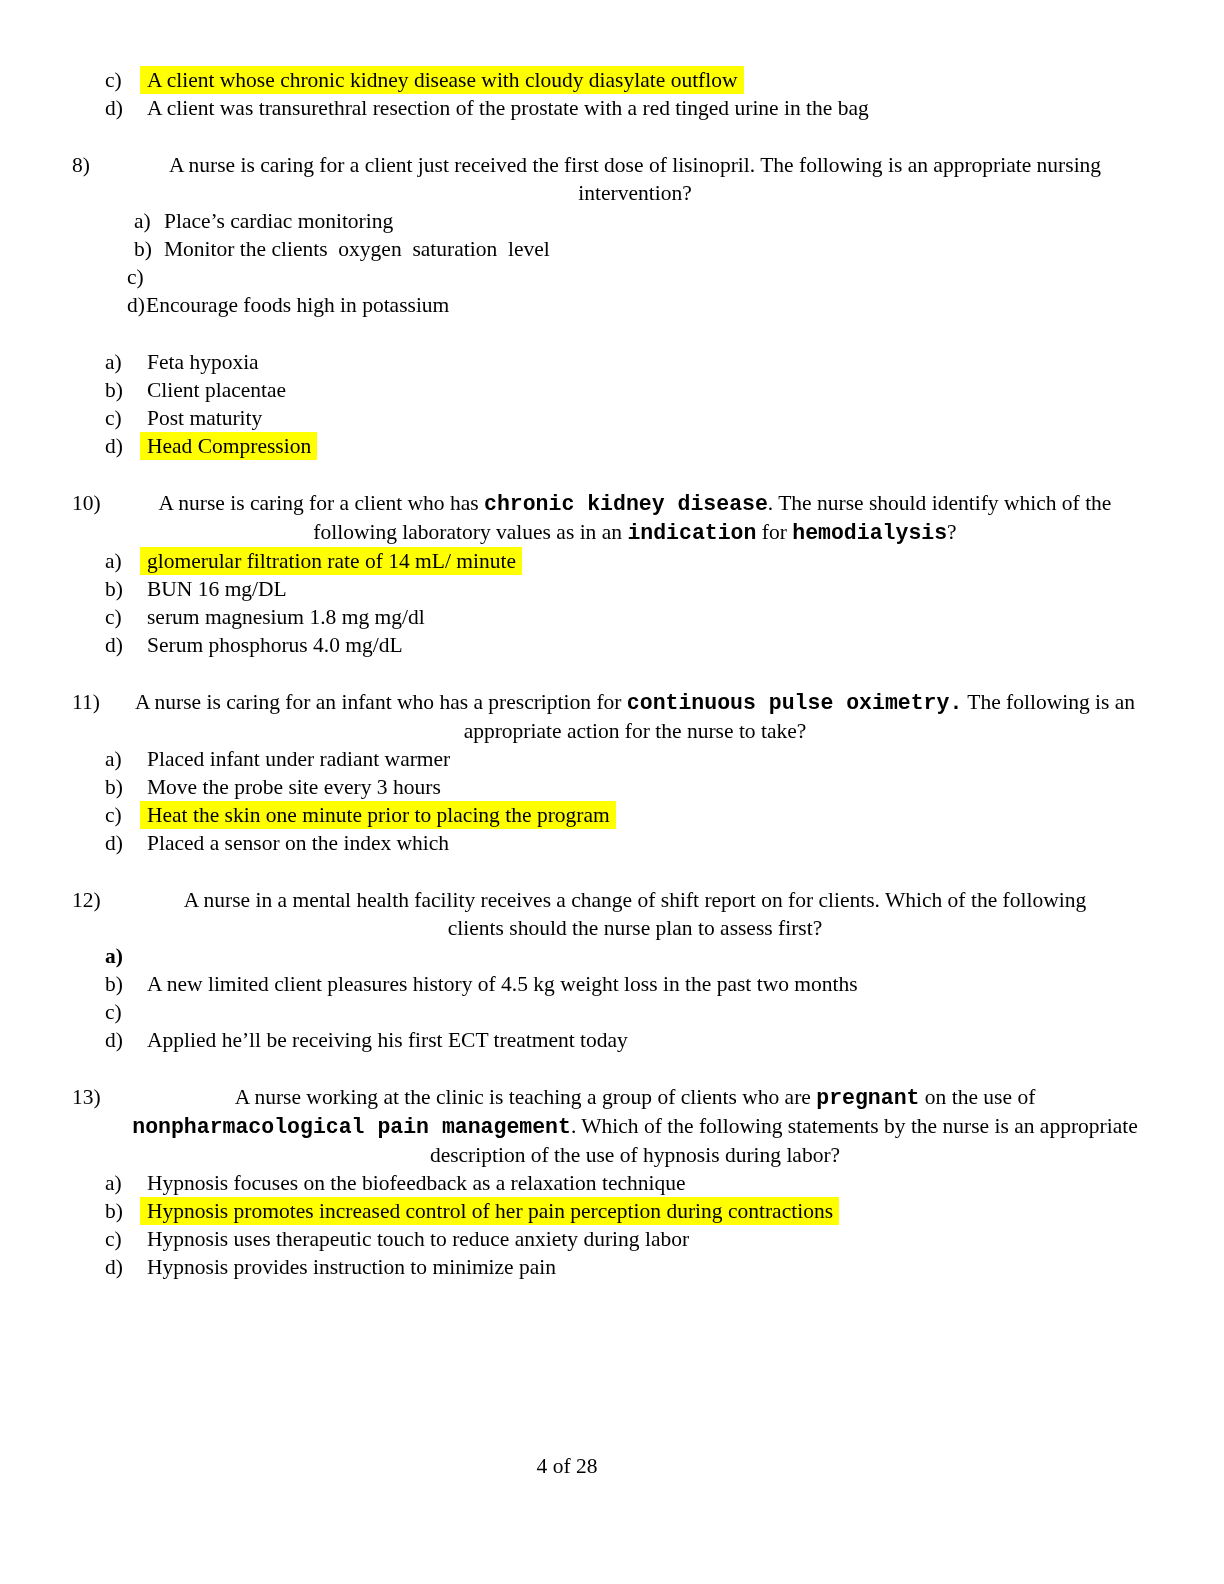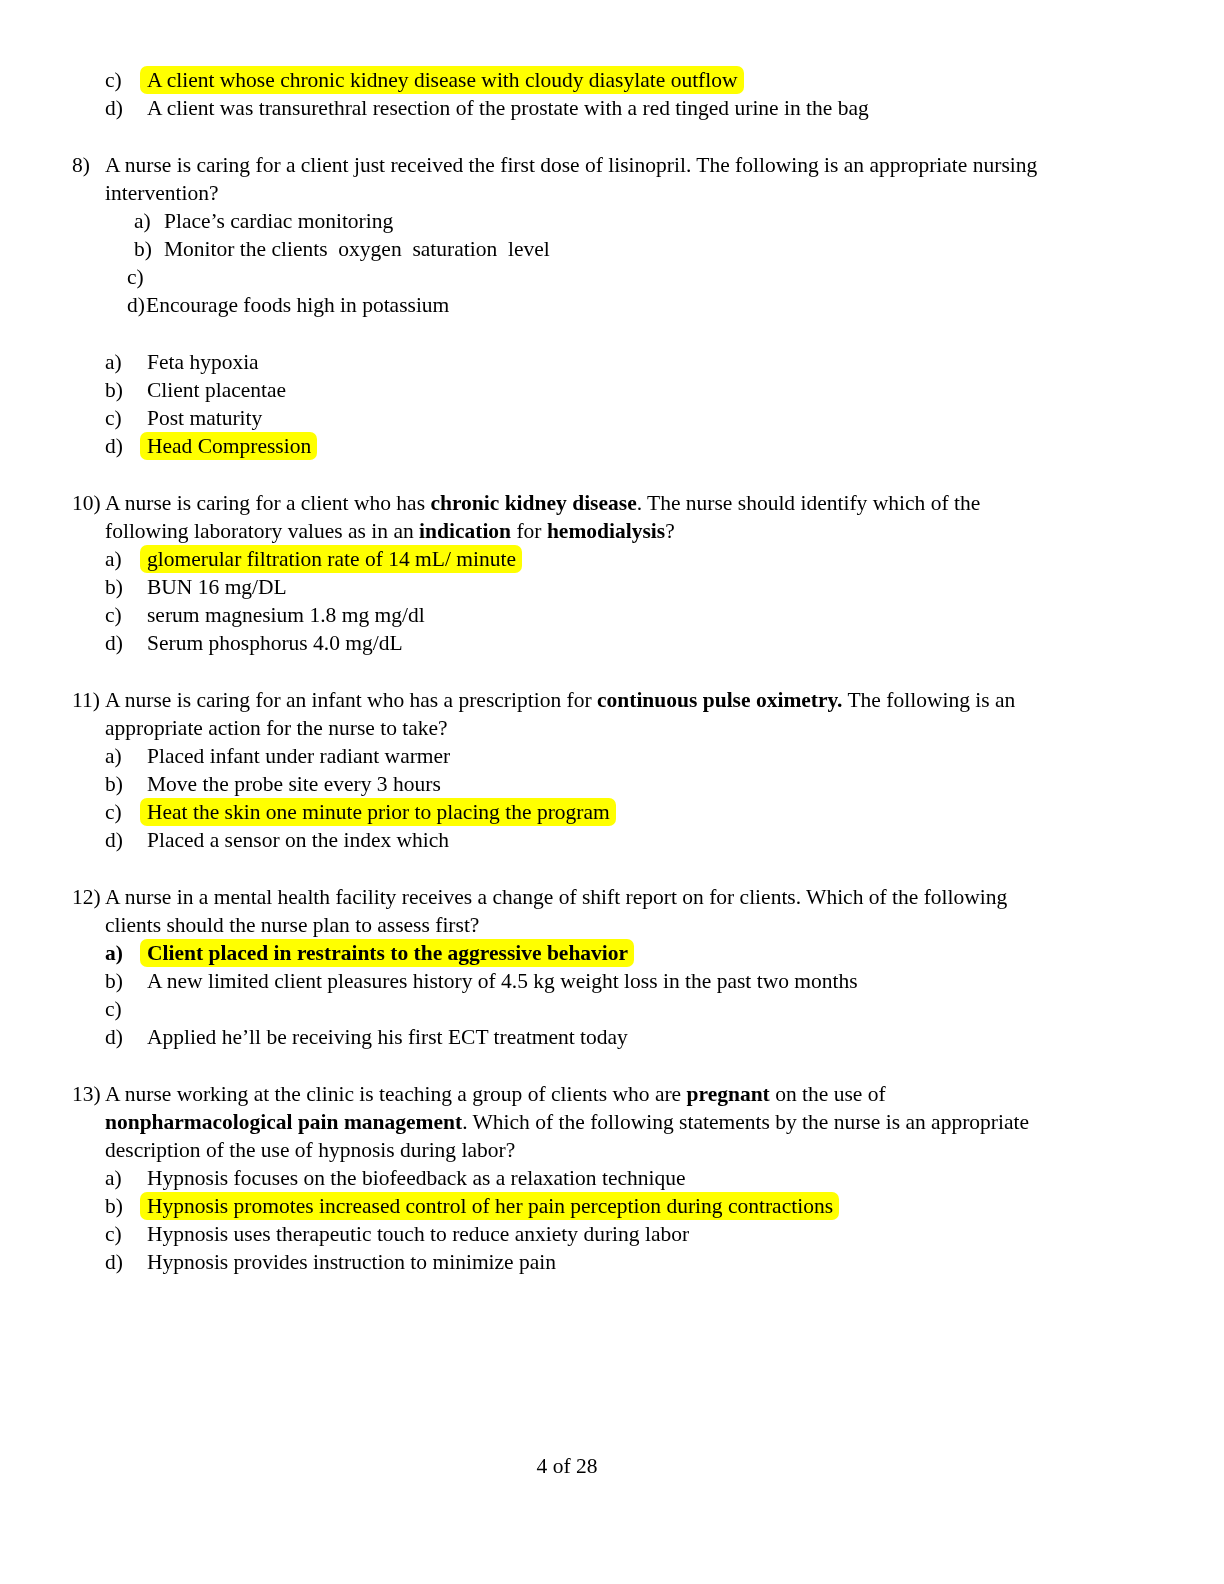--- a/index.html
+++ b/index.html
@@ -24,33 +24,33 @@
     line-height: 28px;
     padding: 66px 30px 0 72px;
     overflow: hidden;
   }
   .question { margin-bottom: 29px; }
   .question:last-of-type { margin-bottom: 9px; }
 
   
   .q-body { position: relative; padding-left: 33px; }
   .q-num  { position: absolute; left: 0; top: 0; }
-  .q-text { white-space: pre-wrap; max-width: 1060px; }
+  .q-text { white-space: pre-wrap; max-width: 1060px; text-align: center; }
 
   
   .options .option { display: flex; margin-left: 33px; align-items: baseline; }
   .olabel { flex: 0 0 42px; }
-  .otext  { white-space: pre-wrap; border-radius: 7px; }
+  .otext  { white-space: pre-wrap; }
   .otext.hl {
     background: var(--hl-color);
     padding: 0 6px 0 7px;
     margin-left: -7px;
   }
   .option.bold { font-weight: bold; }
-  .b { font-weight: bold; }
+  .b { font-weight: bold; font-family: Liberation Mono, monospace; }
 
   
   .q8-options .options .option { margin-left: 62px; }
   .q8-options .options .olabel { flex-basis: 30px; }
   .q8-options .options .option:nth-child(n+3) { margin-left: 55px; }
   .q8-options .options .option:nth-child(n+3) .olabel { flex-basis: 19px; }
 
   .footer {
     position: absolute;
     top: 1452px;
@@ -172,21 +172,20 @@
       </div>
       <div class="question hanging">
         <div class="q-body">
           <span class="q-num">12)</span>
           <div class="q-text"><span>A nurse in a mental health facility receives a change of shift report on for clients. Which of the following
 clients should the nurse plan to assess first?</span></div>
         </div>
         <div class="options">
           <div class="option bold">
             <span class="olabel">a)</span>
-            <span class="otext hl"><span>Client placed in restraints to the aggressive behavior</span></span>
           </div>
           <div class="option">
             <span class="olabel">b)</span>
             <span class="otext"><span>A new limited client pleasures history of 4.5 kg weight loss in the past two months</span></span>
           </div>
           <div class="option">
             <span class="olabel">c)</span>
           </div>
           <div class="option">
             <span class="olabel">d)</span>

